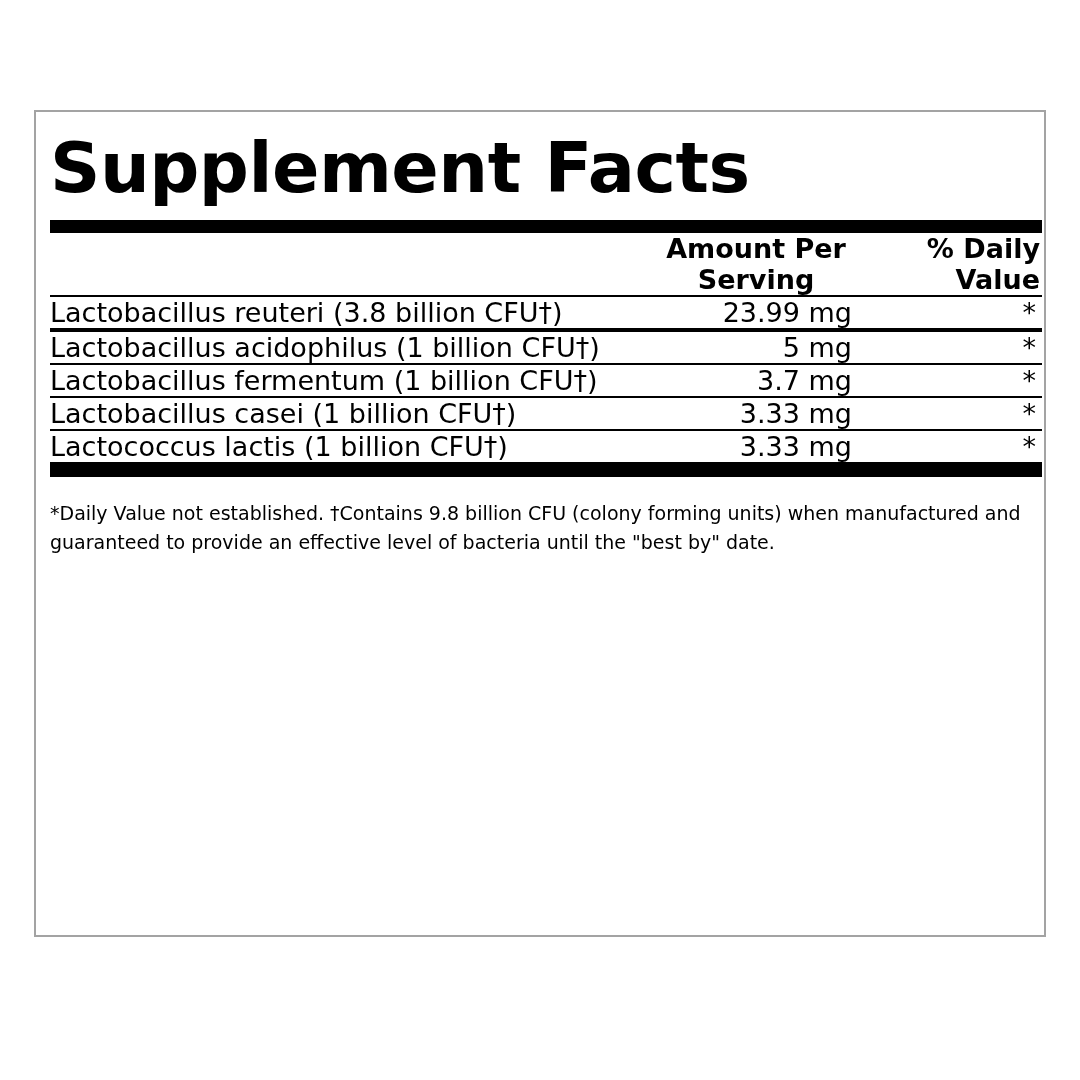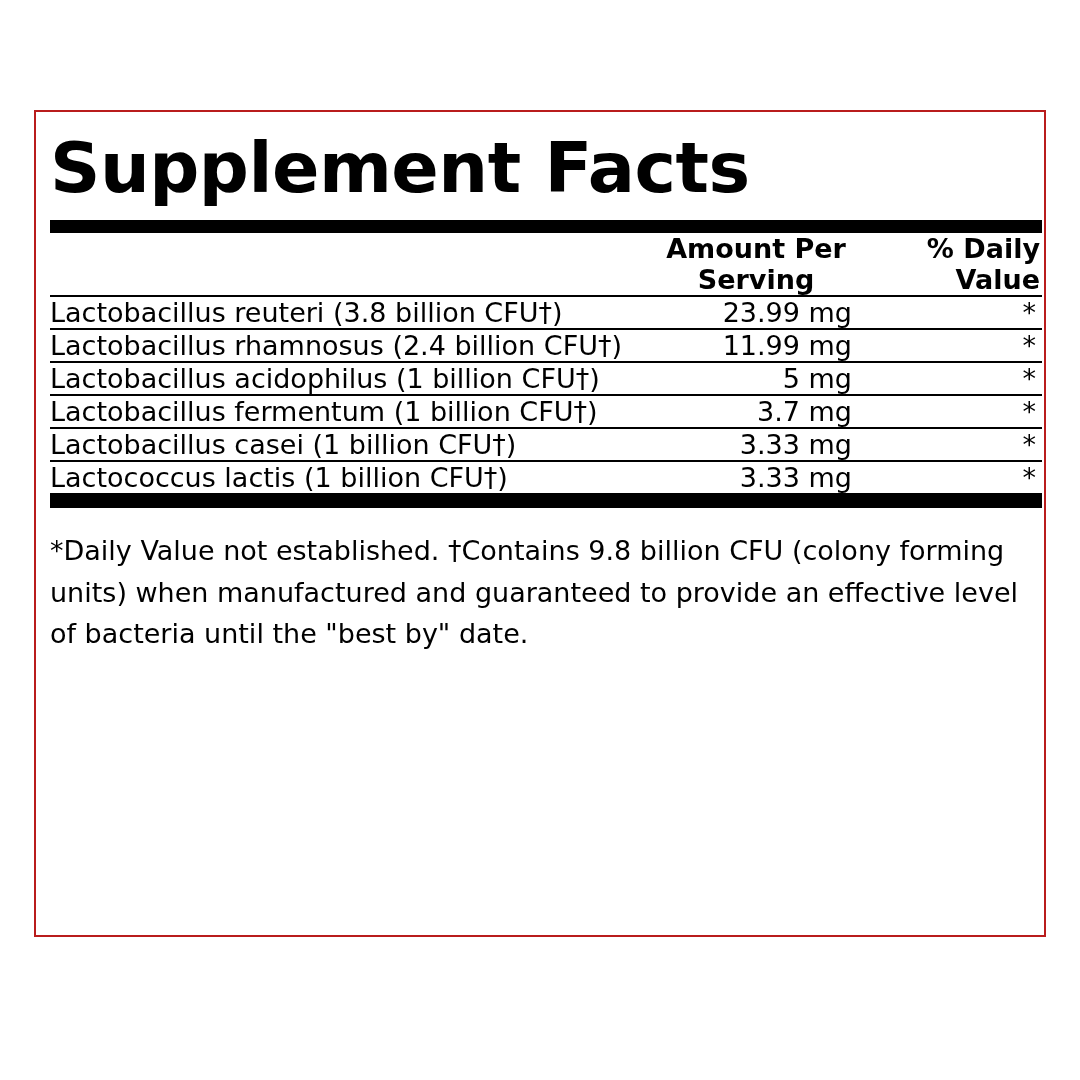--- a/index.html
+++ b/index.html
@@ -14,21 +14,21 @@
     color: #000000;
     -webkit-font-smoothing: antialiased;
   }
 
   #panel {
     position: absolute;
     left: 34px;
     top: 110px;
     width: 1012px;
     height: 827px;
-    border: 2px solid #b91c1c;
+    border: 2px solid #a3a3a3;
     box-sizing: border-box;
     background: #ffffff;
   }
 
   #inner {
     position: absolute;
     left: 14px;
     top: 6px;
     right: 6px;
     width: 992px;
@@ -105,21 +105,21 @@
     padding: 0;
     height: 2px;
   }
   .sep div {
     height: 2px;
     background: #000000;
     width: 100%;
   }
 
   .footnote {
-    font-size: 27px;
+    font-size: 19px;
     line-height: 1.55;
     margin-top: 22px;
     width: 980px;
   }
 </style>
 </head>
 <body>
 
 <div id="panel">
   <div id="inner">
@@ -151,25 +151,20 @@
           <td class="item-name">Lactobacillus reuteri (3.8 billion CFU†)</td>
           <td class="item-amount">23.99 mg</td>
           <td class="item-dv">*</td>
         </tr>
         <tr class="sep">
             <td colspan="3">
               <div></div>
             </td>
           </tr>
 
-        <tr class="item-row">
-          <td class="item-name">Lactobacillus rhamnosus (2.4 billion CFU†)</td>
-          <td class="item-amount">11.99 mg</td>
-          <td class="item-dv">*</td>
-        </tr>
         <tr class="sep">
             <td colspan="3">
               <div></div>
             </td>
           </tr>
 
         <tr class="item-row">
           <td class="item-name">Lactobacillus acidophilus (1 billion CFU†)</td>
           <td class="item-amount">5 mg</td>
           <td class="item-dv">*</td>

